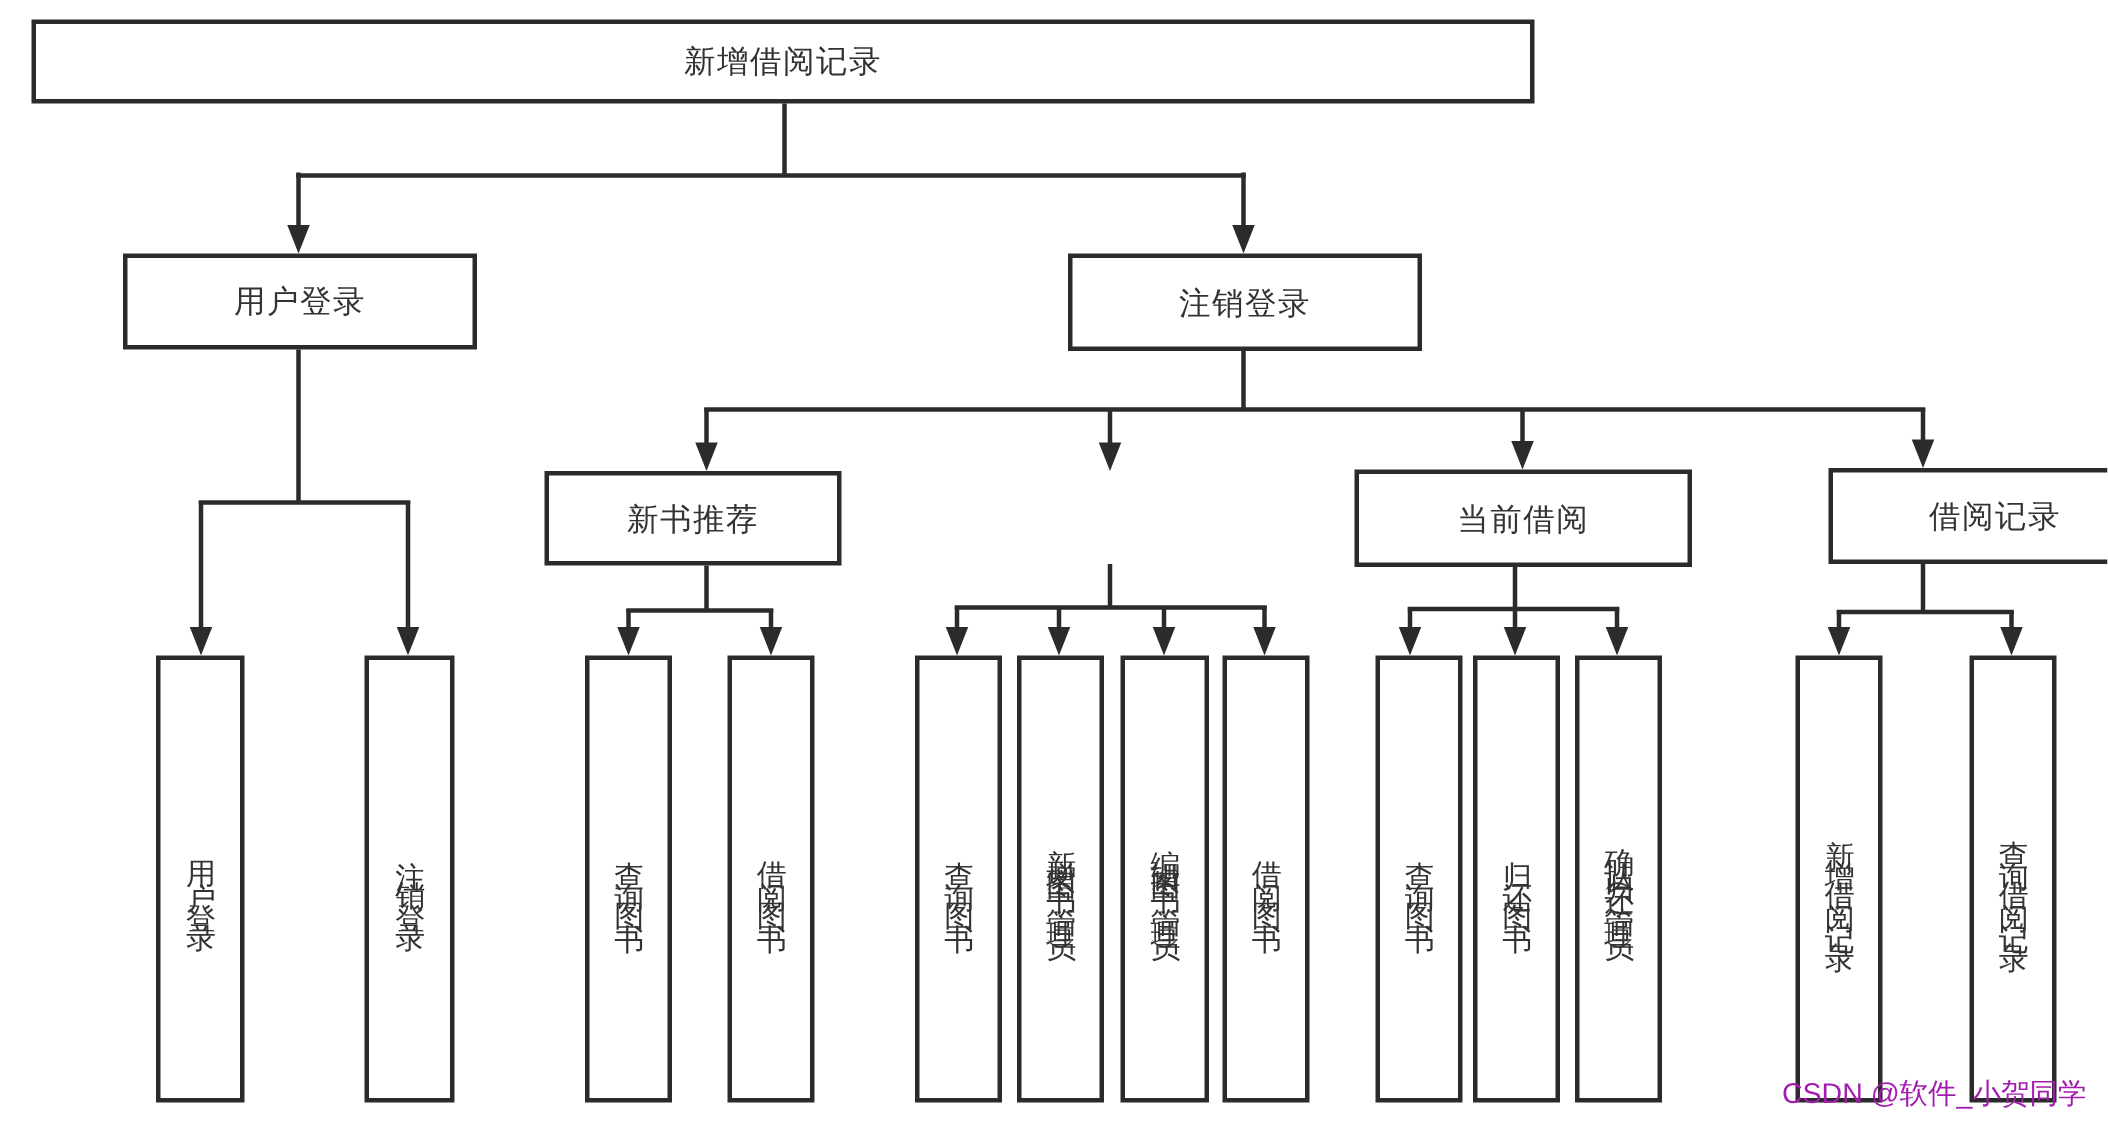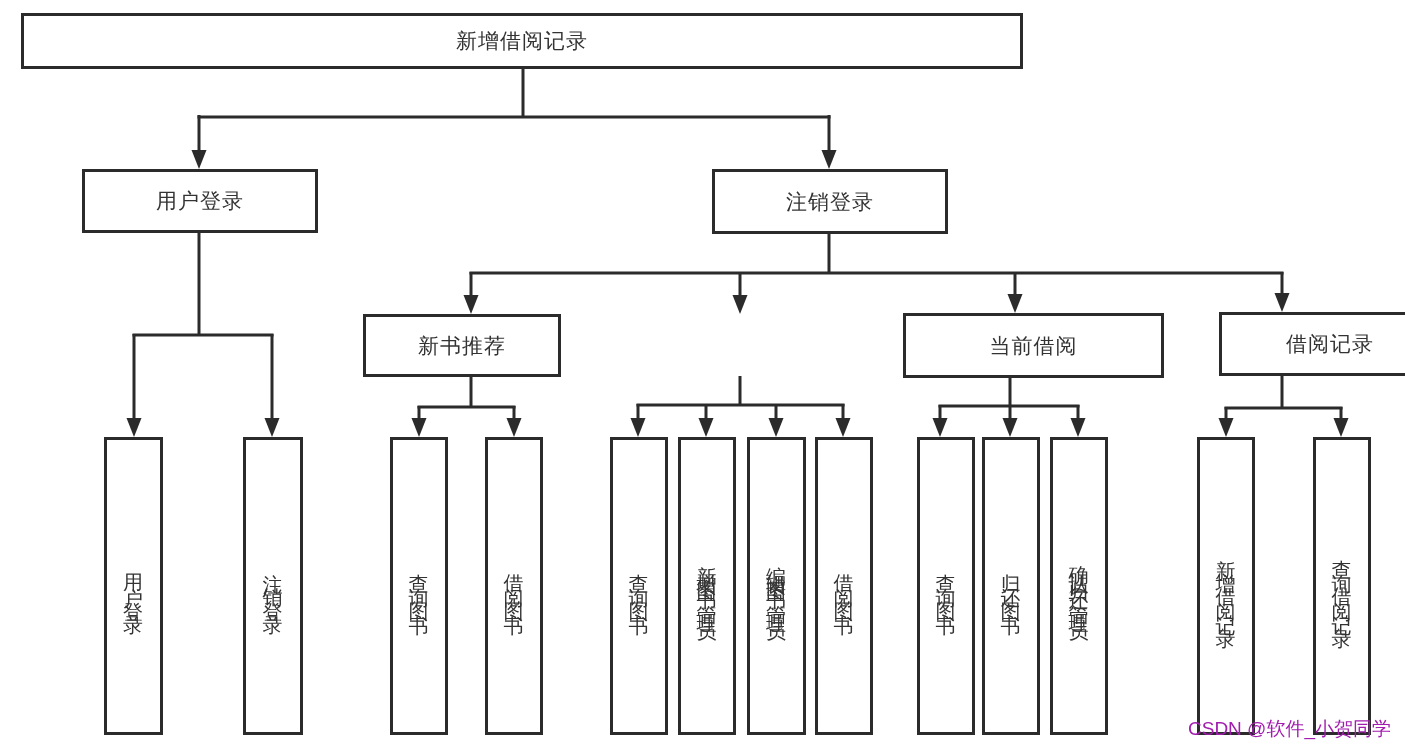--- a/index.html
+++ b/index.html
@@ -97,21 +97,21 @@
       <polygon points="1333.5,418 1348.5,418 1341,437"></polygon>
     </g>
   </svg>
 
   <div class="box box--h" style="left:21px;top:13px;width:1002px;height:56px;">新增借阅记录</div>
 
   <div class="box box--h" style="left:82px;top:169px;width:236px;height:64px;">用户登录</div>
   <div class="box box--h" style="left:712px;top:169px;width:236px;height:65px;">注销登录</div>
 
   <div class="box box--h" style="left:363px;top:314px;width:198px;height:63px;">新书推荐</div>
-  <div class="box box--h" style="left:903px;top:313px;width:261px;height:65px;">当前借阅</div>
+  <div class="box box--h" style="left:903px;top:313px;width:225px;height:65px;">当前借阅</div>
   <div class="box box--h" style="left:1219px;top:312px;width:222px;height:64px;">借阅记录</div>
 
   <div class="box box--v sp-14" style="left:104px;top:437px;width:59px;height:298px;">用户登录</div>
   <div class="box box--v sp-14" style="left:243px;top:437px;width:60px;height:298px;">注销登录</div>
 
   <div class="box box--v sp-14" style="left:390px;top:437px;width:58px;height:298px;">查询图书</div>
   <div class="box box--v sp-14" style="left:485px;top:437px;width:58px;height:298px;">借阅图书</div>
 
   <div class="box box--v sp-14" style="left:610px;top:437px;width:58px;height:298px;">查询图书</div>
   <div class="box box--v sp-8" style="left:678px;top:437px;width:58px;height:298px;">新增图书（管理员）</div>

